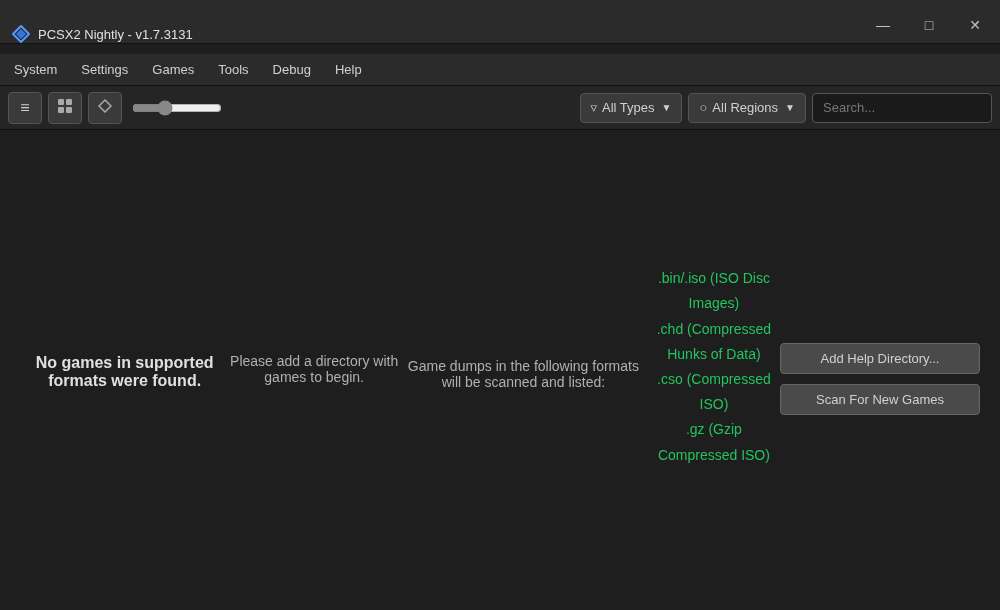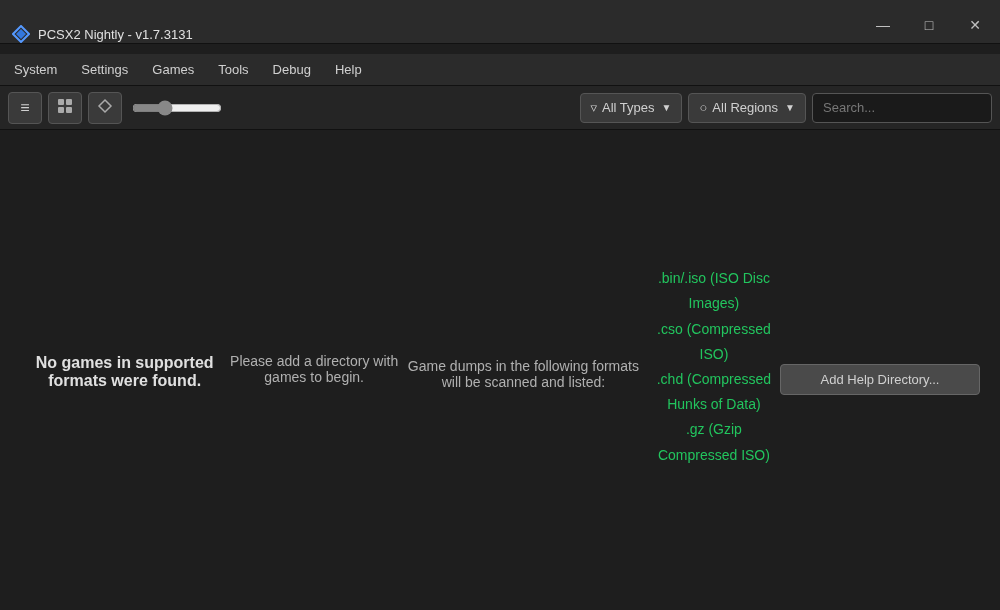--- a/index.html
+++ b/index.html
@@ -279,20 +279,21 @@
   </button>
   <input class="search-box" type="text" placeholder="Search..." style="">
 </div>
 
 <div class="main-content">
   <p class="no-games-title">No games in supported formats were found.</p>
   <p class="no-games-subtitle">Please add a directory with games to begin.</p>
   <p class="formats-intro">Game dumps in the following formats will be scanned and listed:</p>
   <div class="formats-list">
     <div>.bin/.iso (ISO Disc Images)</div>
+    <div>.chd (Compressed Hunks of Data)</div>
     <div>.cso (Compressed ISO)</div>
-    <div>.chd (Compressed Hunks of Data)</div>
     <div>.gz (Gzip Compressed ISO)</div>
   </div>
   <div class="action-buttons">
     <button class="action-btn">Add Help Directory...</button>
+    <button class="action-btn">Scan For New Games</button>
   </div>
 </div>
 
 </body></html>

